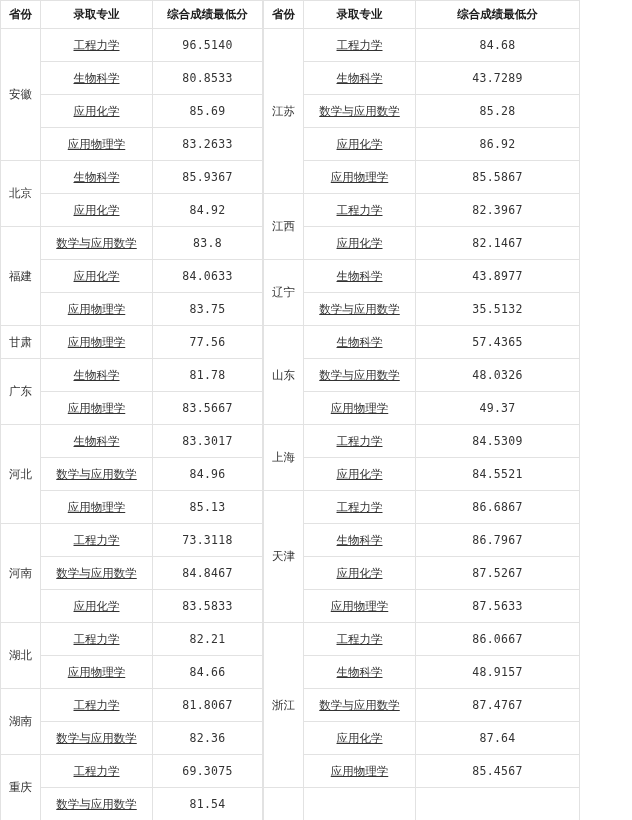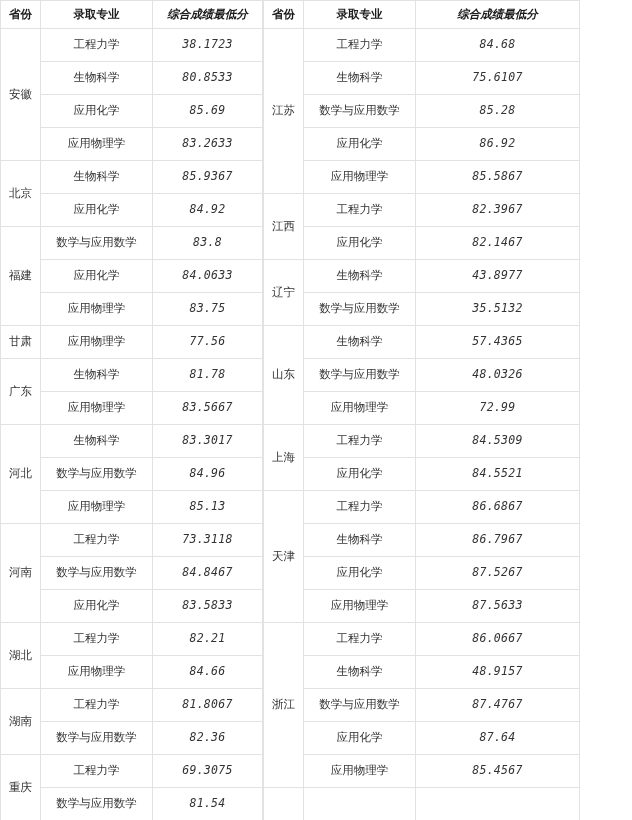--- a/index.html
+++ b/index.html
@@ -13,21 +13,21 @@
     font-family: "DejaVu Sans", "Liberation Sans", sans-serif;
     color: #222222;
     overflow: hidden;
   }
 
   .sheet {
     width: 544px;
     height: 820px;
     display: flex;
     flex-direction: row;
-    align-items: center;
+    align-items: flex-start;
     box-sizing: border-box;
   }
 
   .pane {
     display: block;
   }
   .pane-left  { width: 305px; }
   .pane-gap   { width: 11px; height: 820px; background: #ffffff; }
   .pane-right { width: 316px; }
 
@@ -66,29 +66,28 @@
     color: #111111;
     vertical-align: top;
     padding-top: 8px;
   }
   th.province { vertical-align: middle; padding-top: 0; }
 
   td.score, th.score {
     font-family: "DejaVu Sans Mono", "Liberation Mono", monospace;
     font-size: 11px;
     letter-spacing: 0.3px;
-    font-style: italic;
   }
   th.score {
     font-family: "DejaVu Sans", "Liberation Sans", sans-serif;
     font-size: 11.5px;
     letter-spacing: 0;
   }
 
-  td.major { font-size: 11.5px; }
+  td.major { font-size: 11.5px; text-decoration: underline; }
 
   
   col.c-prov  { width: 40px; }
   col.c-major { width: 112px; }
   col.c-score { width: 110px; }
 
   col.r-prov  { width: 40px; }
   col.r-major { width: 112px; }
   col.r-score { width: 164px; }
 
@@ -110,21 +109,21 @@
         <tr>
           <th class="province">省份</th>
           <th>录取专业</th>
           <th class="score">综合成绩最低分</th>
         </tr>
       </thead>
       <tbody id="left-body">
           <tr>
             <td class="province" rowspan="4">安徽</td>
             <td class="major">工程力学</td>
-            <td class="score">38.1723</td>
+            <td class="score">96.5140</td>
           </tr>
           <tr>
             <td class="major">生物科学</td>
             <td class="score">80.8533</td>
           </tr>
           <tr>
             <td class="major">应用化学</td>
             <td class="score">85.69</td>
           </tr>
           <tr>
@@ -241,21 +240,21 @@
         </tr>
       </thead>
       <tbody id="right-body">
           <tr>
             <td class="province" rowspan="5">江苏</td>
             <td class="major">工程力学</td>
             <td class="score">84.68</td>
           </tr>
           <tr>
             <td class="major">生物科学</td>
-            <td class="score">75.6107</td>
+            <td class="score">43.7289</td>
           </tr>
           <tr>
             <td class="major">数学与应用数学</td>
             <td class="score">85.28</td>
           </tr>
           <tr>
             <td class="major">应用化学</td>
             <td class="score">86.92</td>
           </tr>
           <tr>
@@ -284,21 +283,21 @@
             <td class="province" rowspan="3">山东</td>
             <td class="major">生物科学</td>
             <td class="score">57.4365</td>
           </tr>
           <tr>
             <td class="major">数学与应用数学</td>
             <td class="score">48.0326</td>
           </tr>
           <tr>
             <td class="major">应用物理学</td>
-            <td class="score">72.99</td>
+            <td class="score">49.37</td>
           </tr>
           <tr>
             <td class="province" rowspan="2">上海</td>
             <td class="major">工程力学</td>
             <td class="score">84.5309</td>
           </tr>
           <tr>
             <td class="major">应用化学</td>
             <td class="score">84.5521</td>
           </tr>

